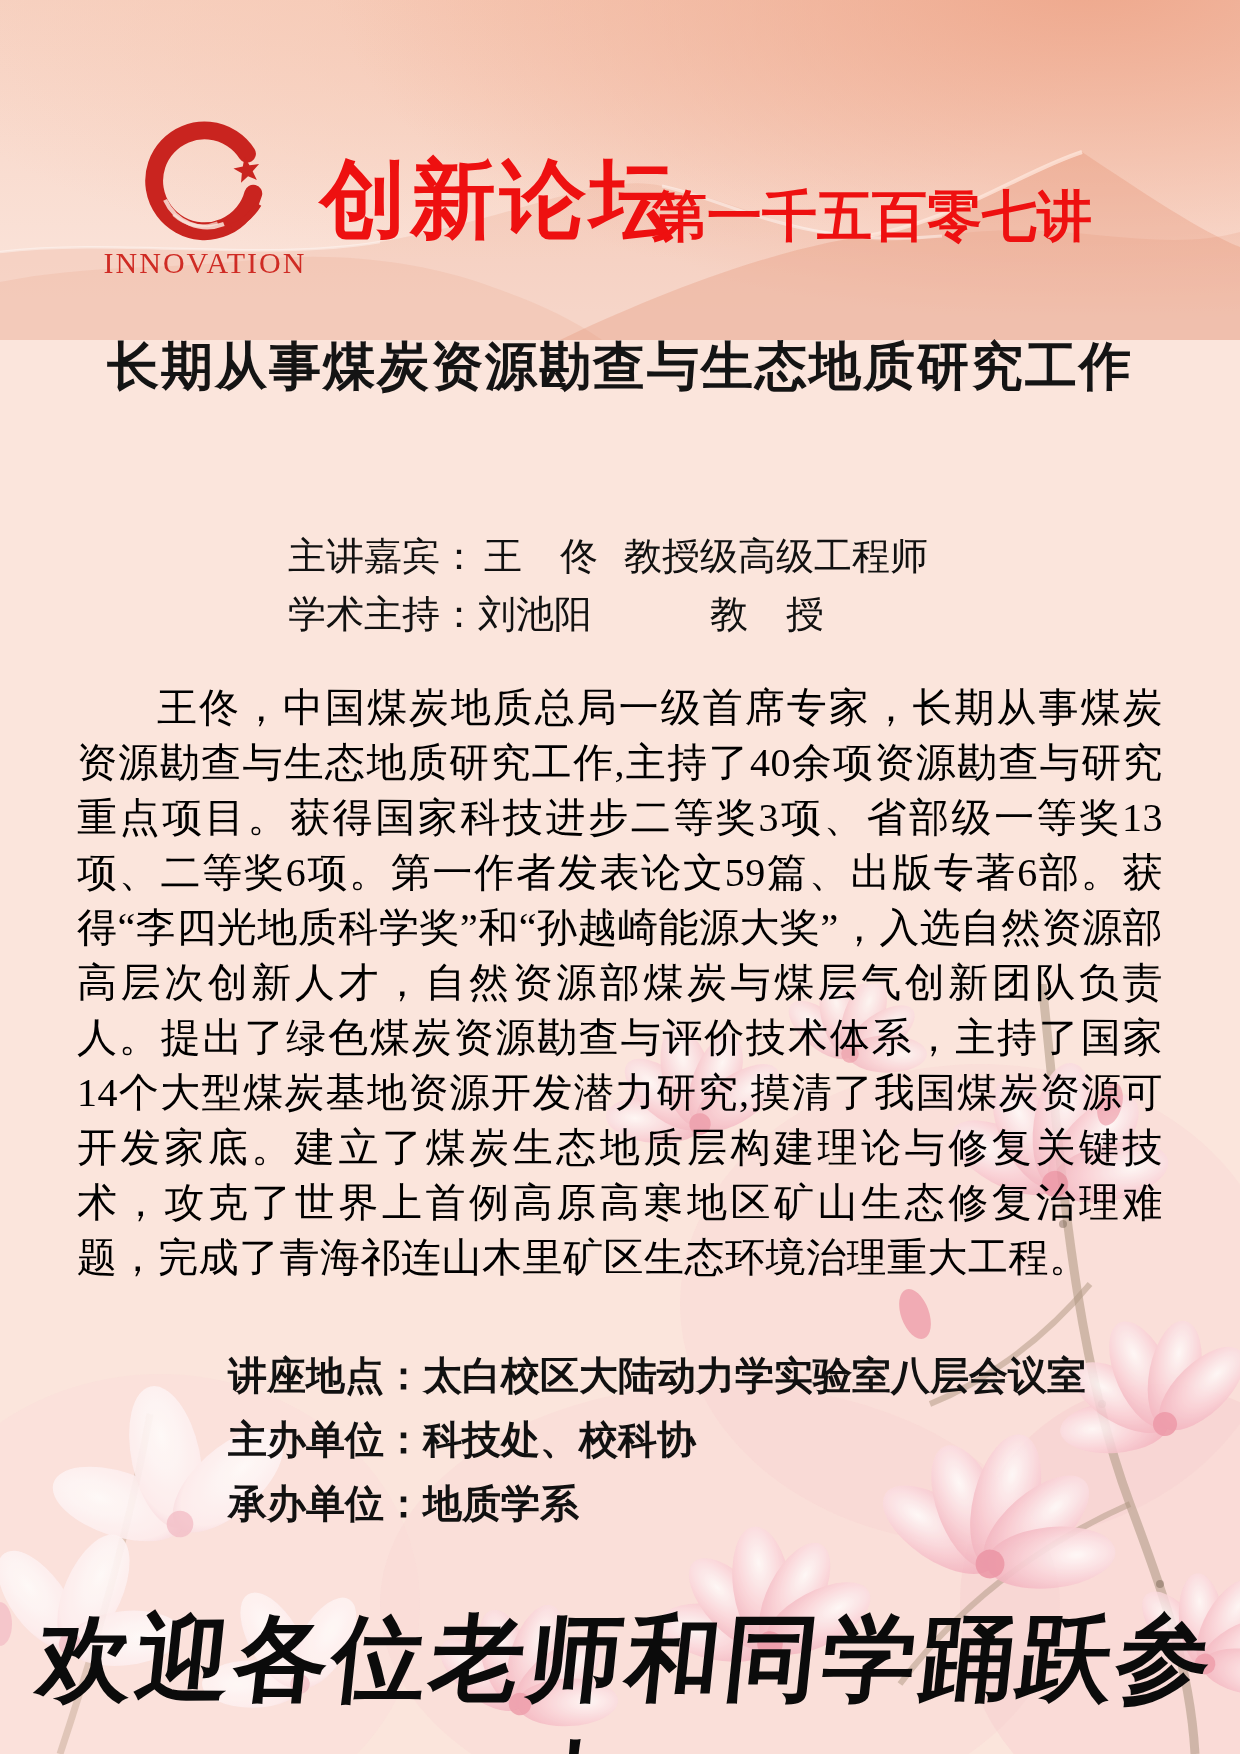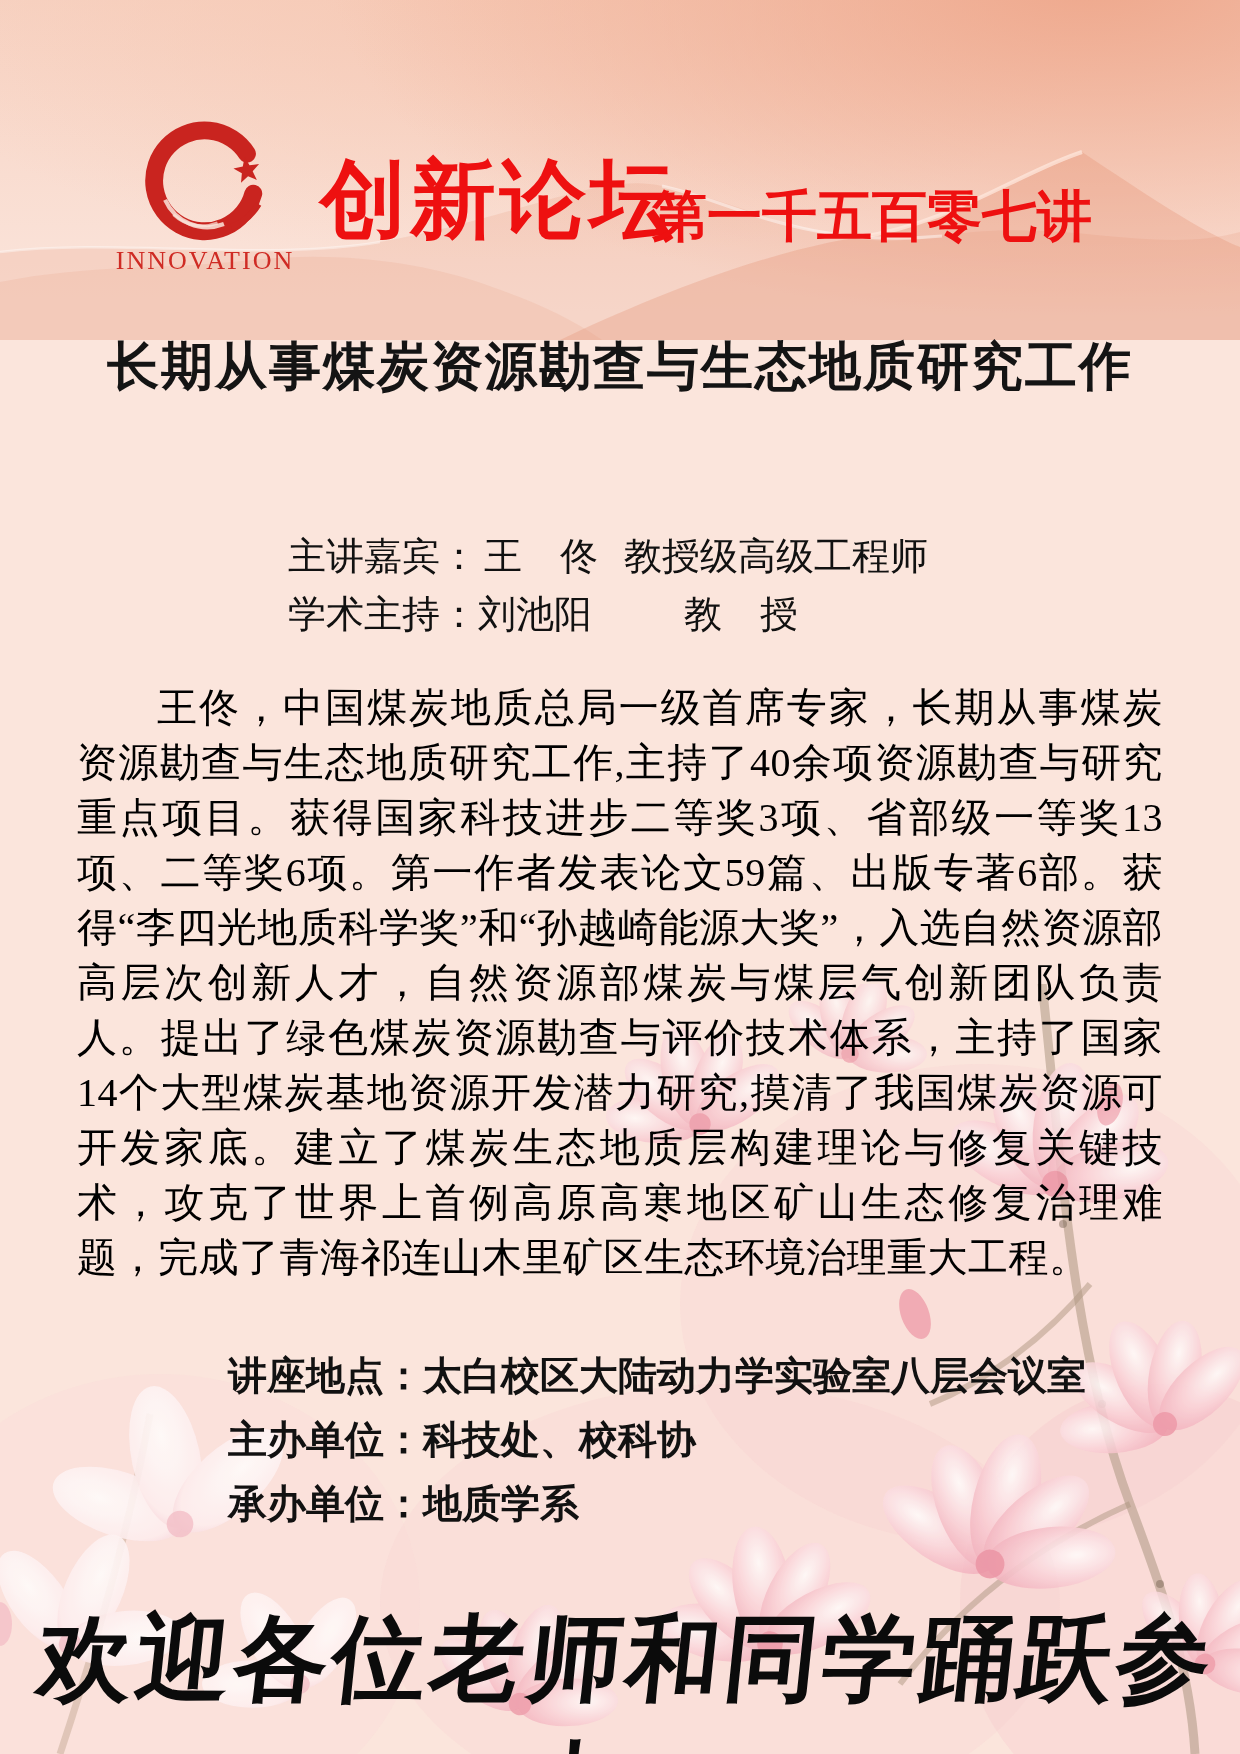--- a/index.html
+++ b/index.html
@@ -18,21 +18,21 @@
       linear-gradient(180deg, #f7d3c3 0%, rgba(251,229,220,0) 92%);
   }
   .mountains { position:absolute; left:0; top:0; width:1240px; height:340px; }
 
   
   .flowers { position:absolute; left:0; bottom:0; width:1240px; height:770px; opacity:.85; }
 
   
   .logo { position:absolute; left:98px; top:118px; width:214px; text-align:center; }
   .logo-mark { width:126px; height:126px; display:block; margin:0 auto; }
-  .logo-word { margin-top:2px; font-size:26px; letter-spacing:2px; color:#cf2b24; font-weight:400; }
+  .logo-word { margin-top:2px; font-size:30px; letter-spacing:2px; color:#cf2b24; font-weight:400; }
   .forum-title {
     position:absolute; left:320px; top:142px;
     font-family:"Liberation Sans", sans-serif; font-weight:700;
     font-size:86px; letter-spacing:4px; color:#ee1010;
   }
   .lecture-no {
     position:absolute; left:652px; top:180px;
     font-family:"Liberation Sans", sans-serif; font-weight:700;
     font-size:55px; letter-spacing:0px; color:#ee1010;
   }
@@ -42,21 +42,21 @@
     position:absolute; left:70px; top:330px; width:1100px;
     text-align:center; font-size:52px; line-height:74px; font-weight:700;
     letter-spacing:2px; color:#141414;
   }
 
   
   .speakers { position:absolute; left:288px; top:534px; font-size:38px; line-height:44px; white-space:nowrap; }
   .speaker-line { margin-bottom:14px; }
   .sp-name { margin-left:6px; }
   .sp-title { margin-left:26px; }
-  .host-title { margin-left:92px; }
+  .host-title { margin-left:118px; }
 
   
   .bio {
     position:absolute; left:77px; top:680px; width:1086px; margin:0;
     font-size:40px; line-height:55px; text-align:justify; text-indent:2em;
     letter-spacing:.5px; color:#000;
   }
 
   
   .details { position:absolute; left:228px; top:1344px; font-size:39px; line-height:64px; font-weight:700; white-space:nowrap; }

